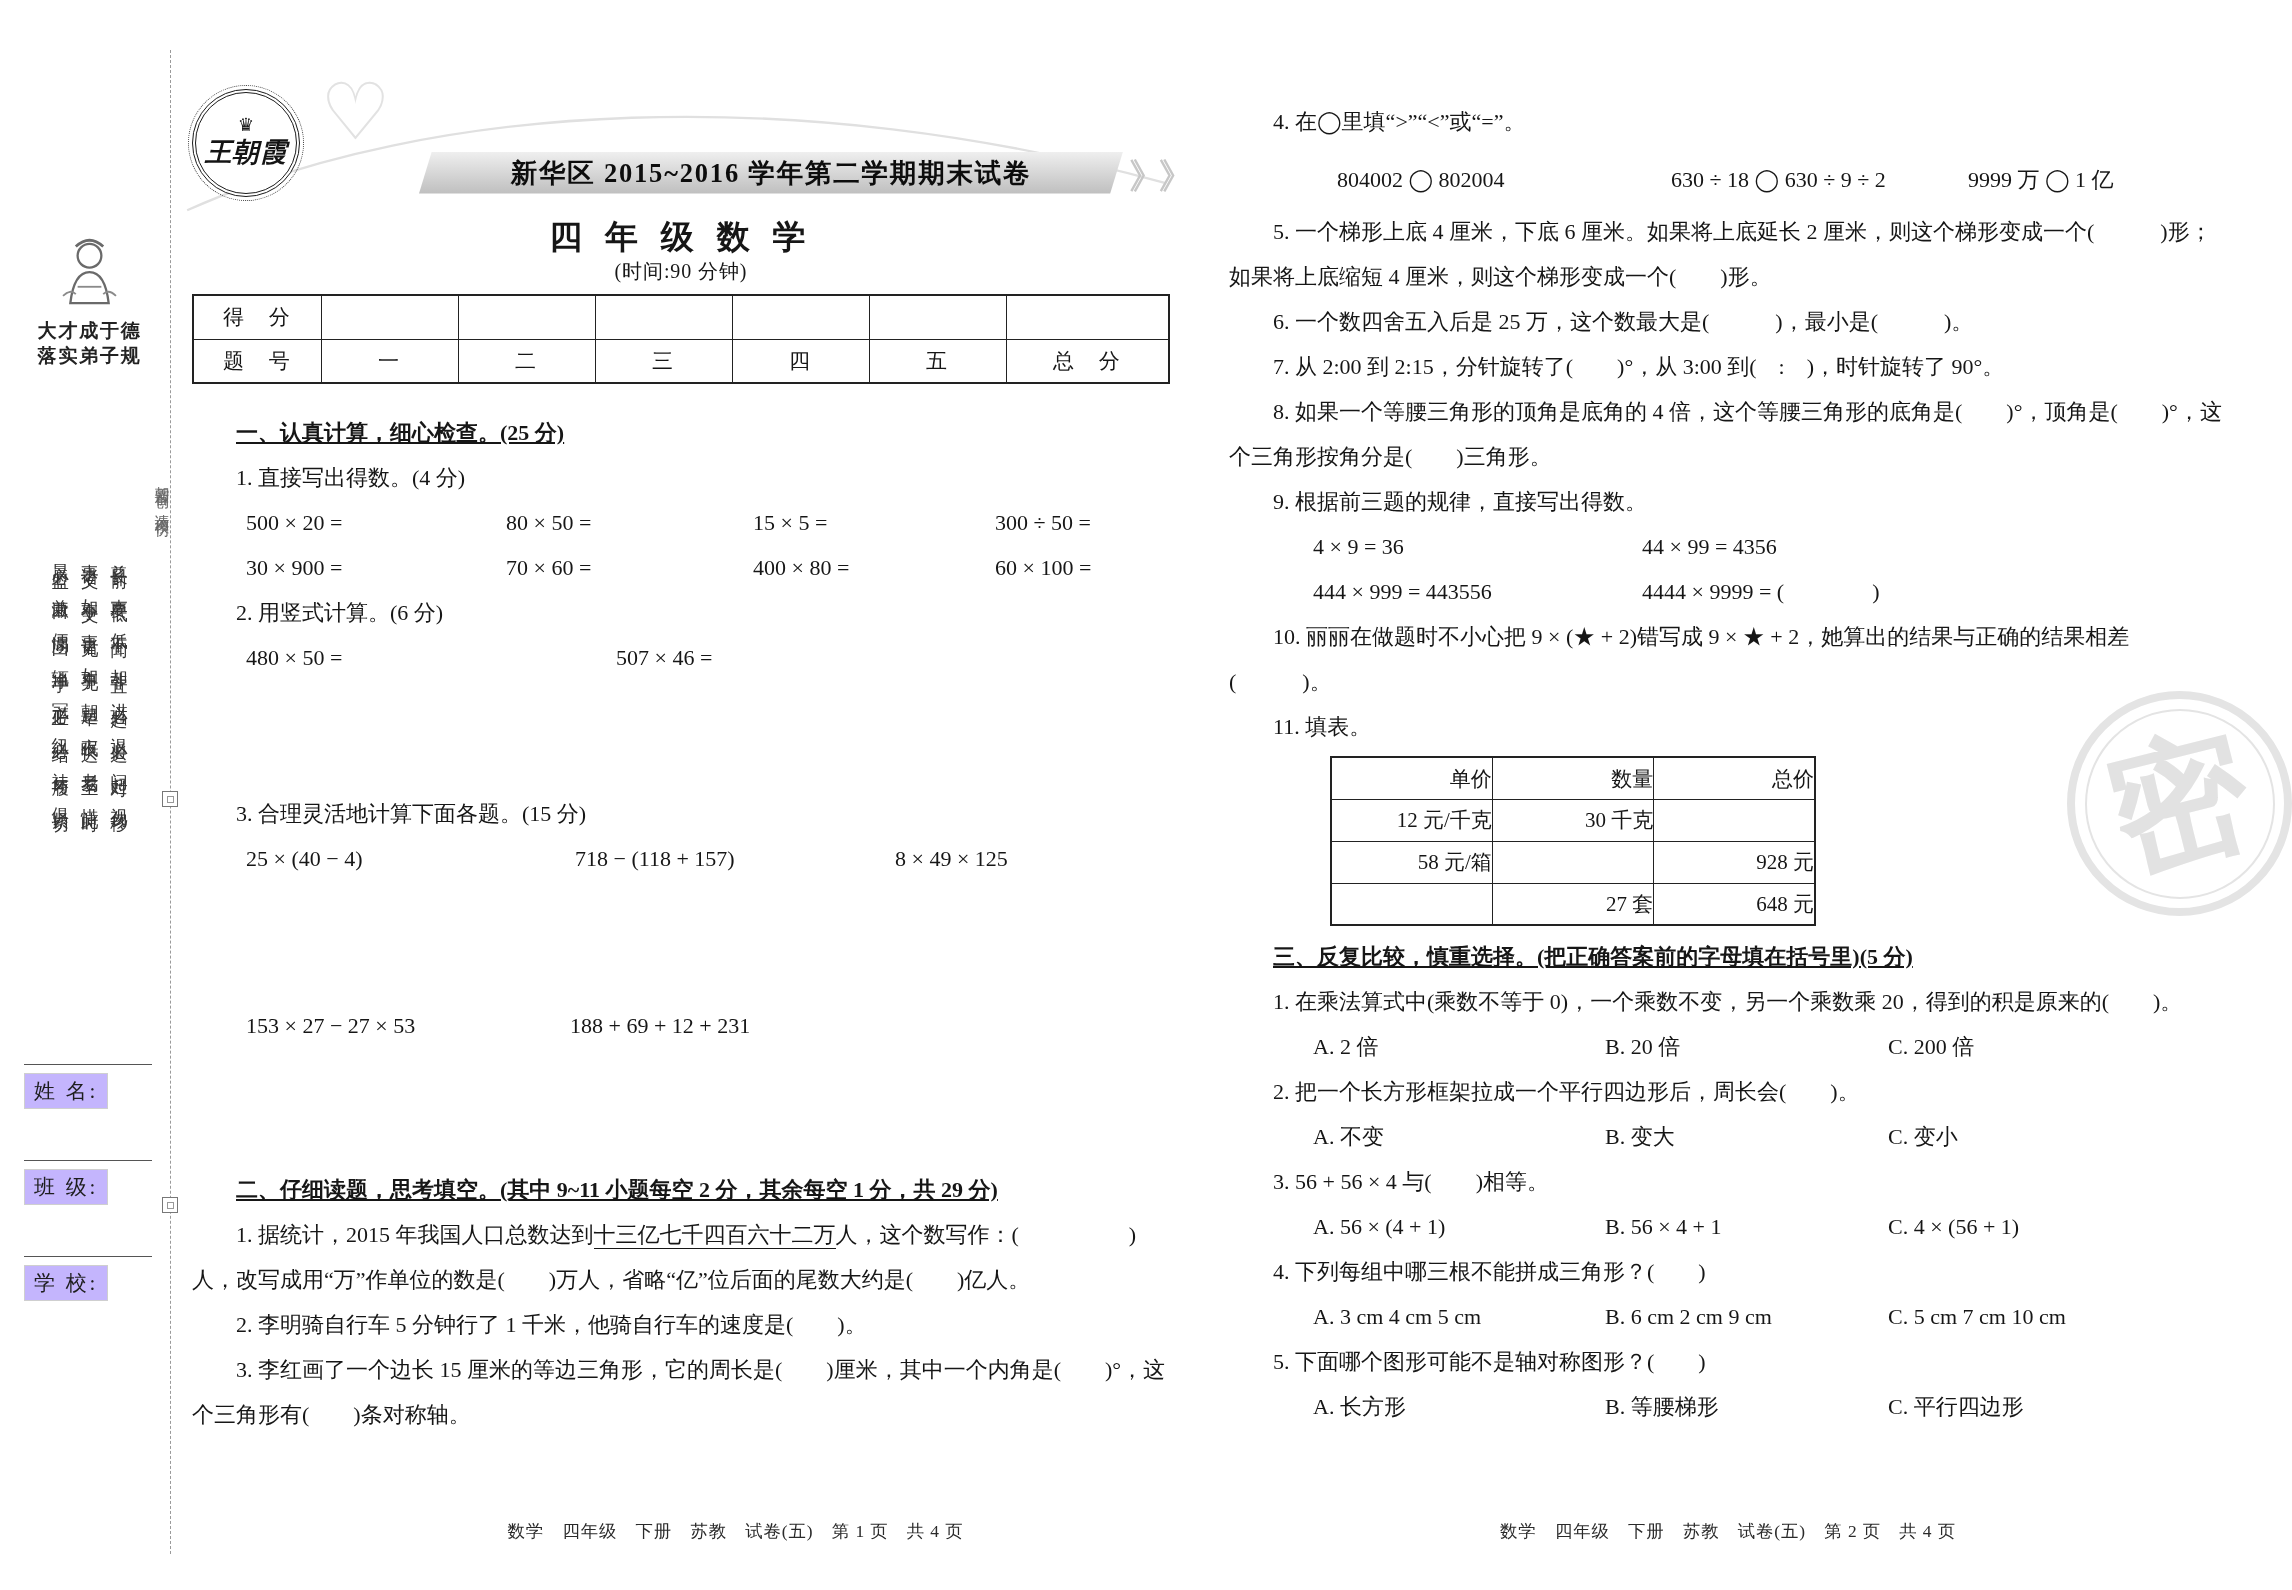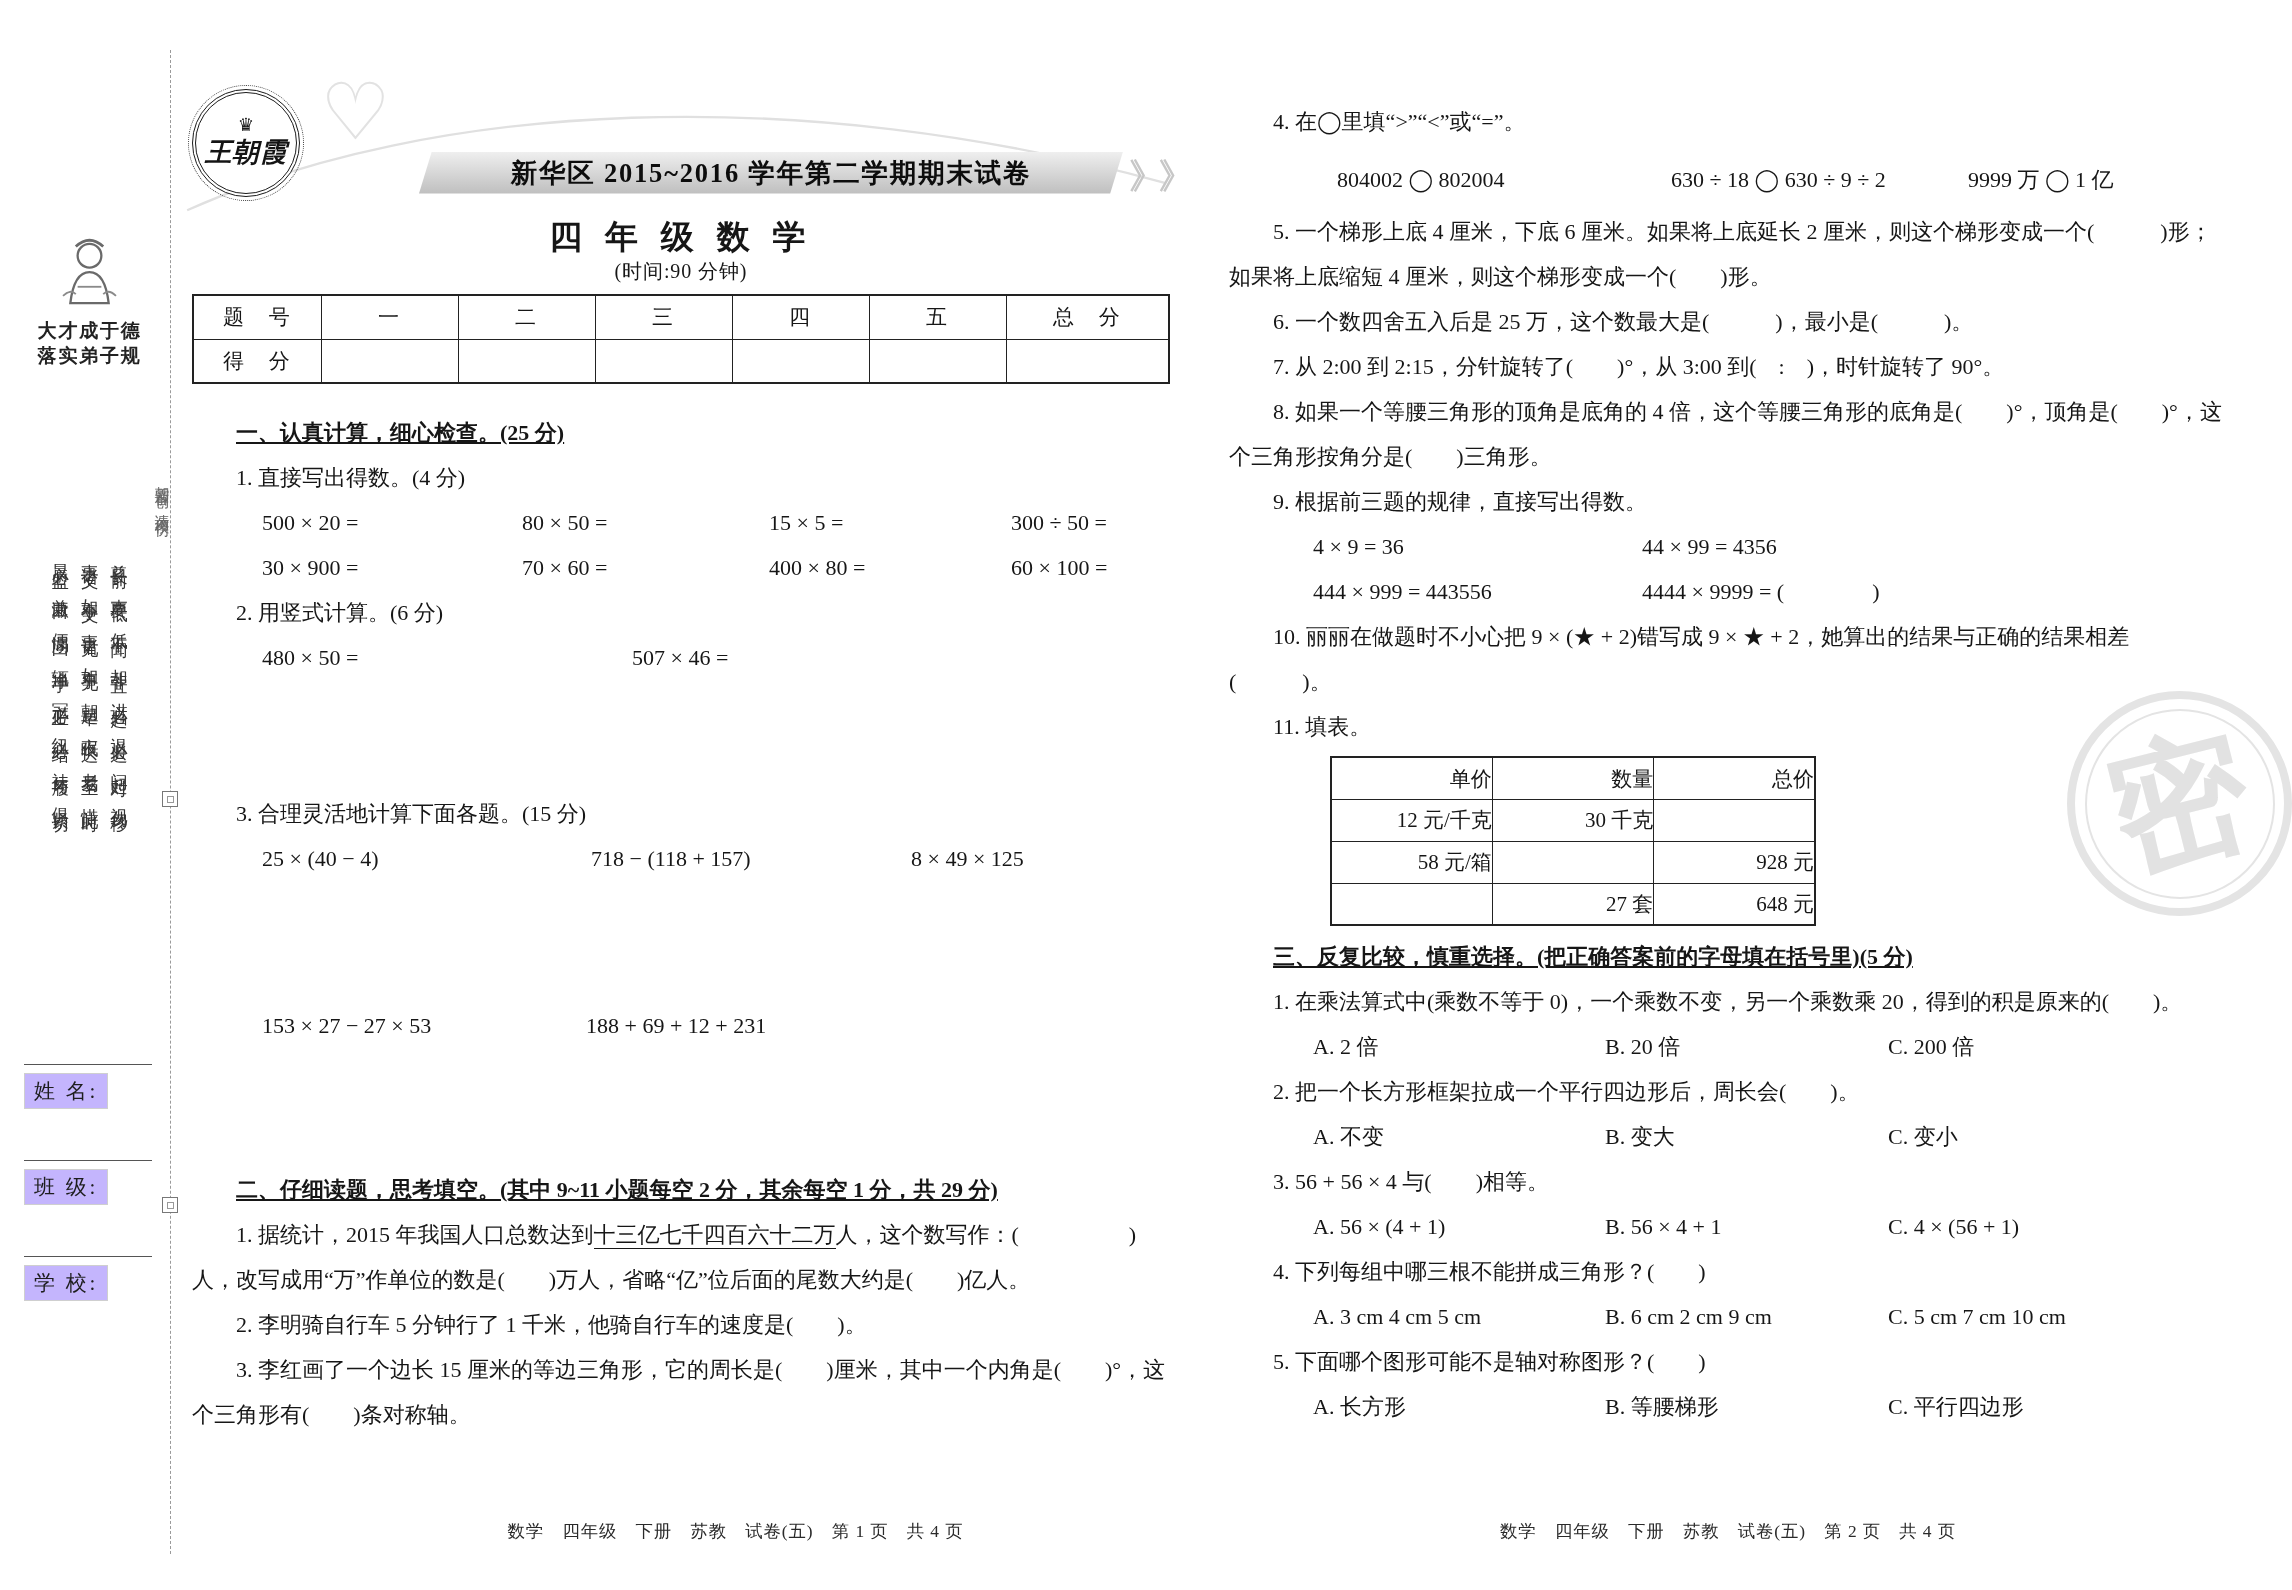--- a/index.html
+++ b/index.html
@@ -66,21 +66,21 @@
   .score-table td { border:1.4px solid #222; height:44px; text-align:center; font-size:21px; letter-spacing:1.8px; }
   .score-table { border:2.7px solid #222; }
 
   .para { font-size:22px; line-height:45px; text-indent:2em; }
   .sec-title { font-weight:bold;text-decoration:underline; }
   .mt-work1 { margin-top:111px; }
   .mt-work2 { margin-top:122px; }
   .mt-sec { margin-top:119px; }
   .mt-sec1 { margin-top:25.6px; }
 
-  .eq { display:grid; font-size:22px; line-height:45px; margin-left:70px; }
+  .eq { display:grid; font-size:22px; line-height:45px; margin-left:54px; }
   .eq4 { grid-template-columns:260px 247px 242px auto; }
   .eq2 { grid-template-columns:370px auto; }
   .eq3 { grid-template-columns:329px 320px auto; }
   .eq2b { grid-template-columns:324px auto; }
   .u-line { border-bottom:1.4px solid #161616; padding-bottom:0.9px; }
 
   
   .page-right { position:absolute; left:1229px; top:99px; width:998px; }
   .fillrow3 { margin-left:108px; grid-template-columns:334px 297px auto; margin-top:12.8px; }
   .fillrow2 { margin-left:84px; grid-template-columns:329px auto; }
@@ -173,36 +173,36 @@
         <col style="width:128px">
           <col style="width:137px">
           <col style="width:137px">
           <col style="width:137px">
         <col style="width:137px">
           <col style="width:137px">
           <col style="width:163px">
       </colgroup>
       <tbody>
           <tr>
+        <td>得　分</td>
+        <td></td>
+        <td></td>
+        <td></td>
+        <td></td>
+        <td></td>
+        <td></td>
+      </tr>
+      <tr>
         <td>题　号</td>
         <td>一</td>
         <td>二</td>
         <td>三</td>
         <td>四</td>
         <td>五</td>
         <td>总　分</td>
-      </tr>
-      <tr>
-        <td>得　分</td>
-        <td></td>
-        <td></td>
-        <td></td>
-        <td></td>
-        <td></td>
-        <td></td>
       </tr>
     </tbody>
       </table>
 
     <p class="para sec-title flush mt-sec1">一、认真计算，细心检查。(25 分)</p>
     <p class="para">1. 直接写出得数。(4 分)</p>
     <div class="eq eq4">
       <span>500 × 20 =</span>
       <span>80 × 50 =</span>
       <span>15 × 5 =</span>

